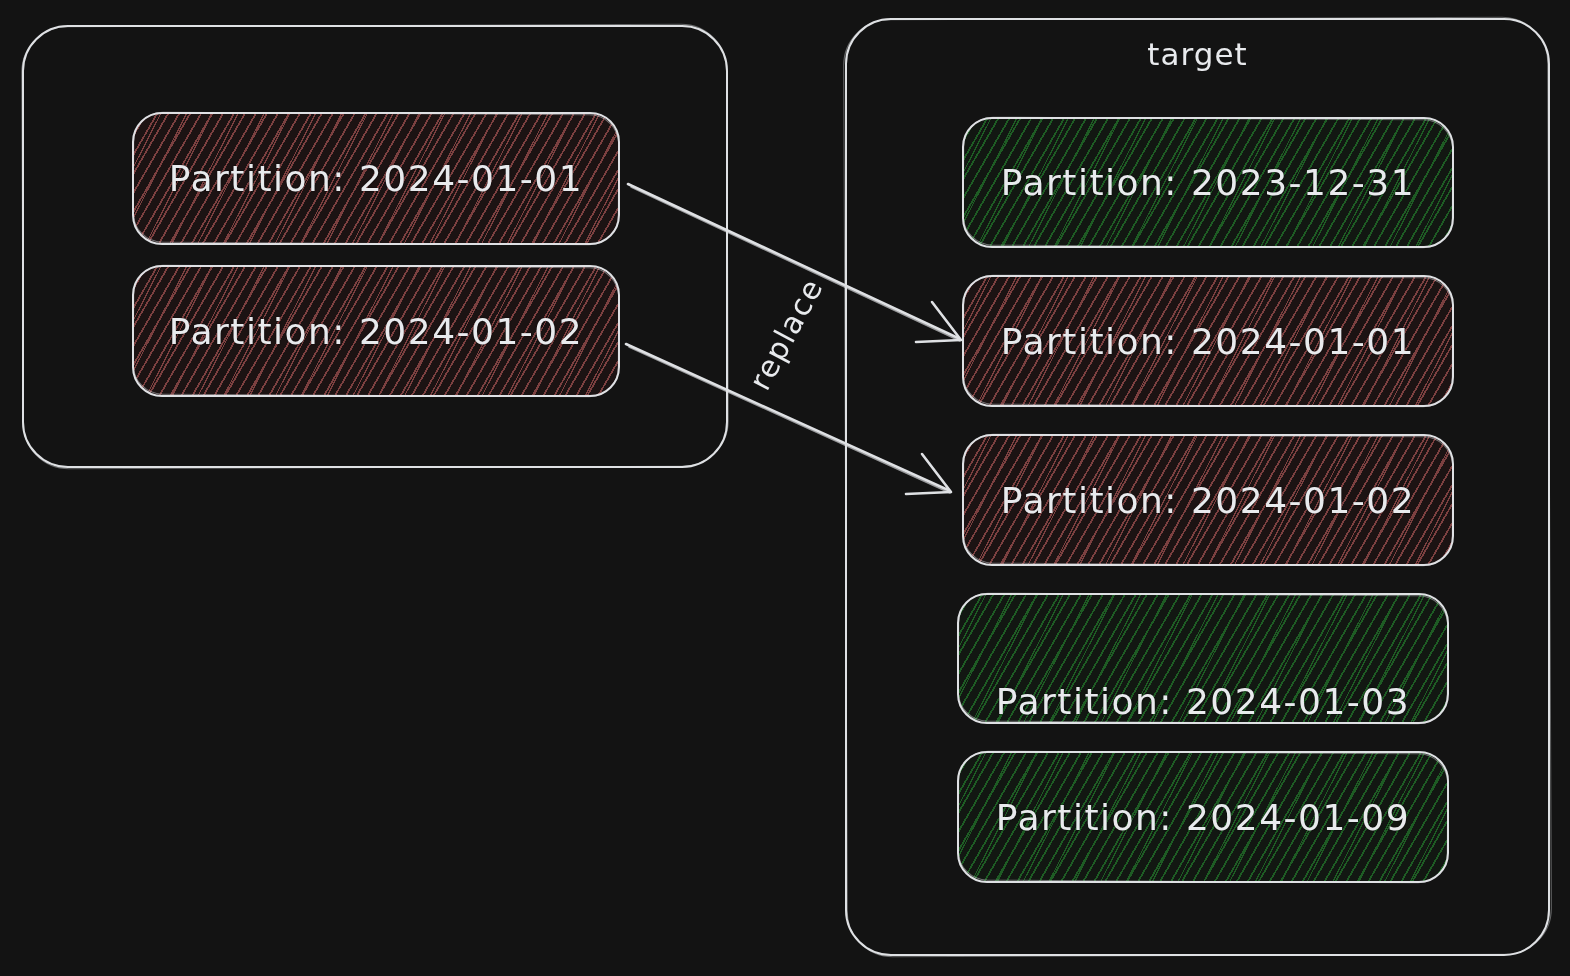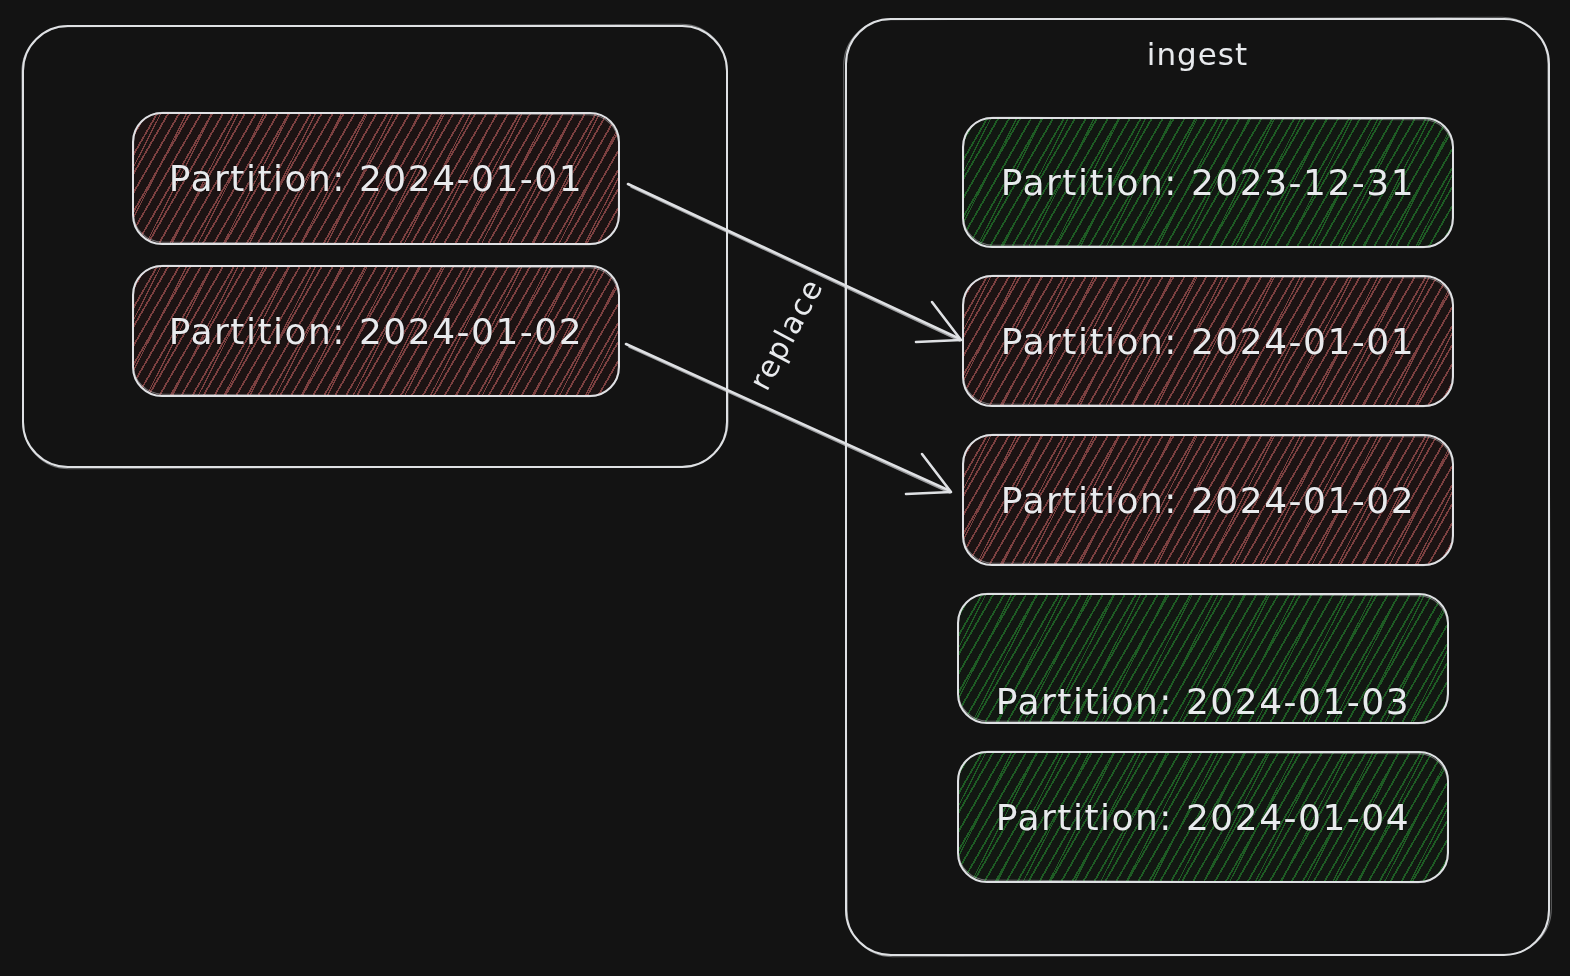--- a/index.html
+++ b/index.html
@@ -132,40 +132,40 @@
     <div class="partition p-i0" data-status="red">
       <span class="partition-label">Partition: 2024-01-01</span>
     </div>
 
     <div class="partition p-i1" data-status="red">
       <span class="partition-label">Partition: 2024-01-02</span>
     </div>
   </section>
 
   <section class="group group-target">
-    <div class="group-title">ingest</div>
+    <div class="group-title">target</div>
 
     <div class="partition p-t0" data-status="green">
       <span class="partition-label">Partition: 2023-12-31</span>
     </div>
 
     <div class="partition p-t1" data-status="red">
       <span class="partition-label">Partition: 2024-01-01</span>
     </div>
 
     <div class="partition p-t2" data-status="red">
       <span class="partition-label">Partition: 2024-01-02</span>
     </div>
 
     <div class="partition p-t3" data-status="green">
       <span class="partition-label">Partition: 2024-01-03</span>
     </div>
 
     <div class="partition p-t4" data-status="green">
-      <span class="partition-label">Partition: 2024-01-04</span>
+      <span class="partition-label">Partition: 2024-01-09</span>
     </div>
   </section>
 
   <svg class="arrows-layer" viewBox="0 0 1570 976" xmlns="http://www.w3.org/2000/svg" aria-hidden="true">
 
     <g>
       <path d="M628,184 L958,338"></path>
       <path class="echo" d="M631,187 L960,341"></path>
       <path d="M932,302 L961,340 L916,342"></path>
     </g>

